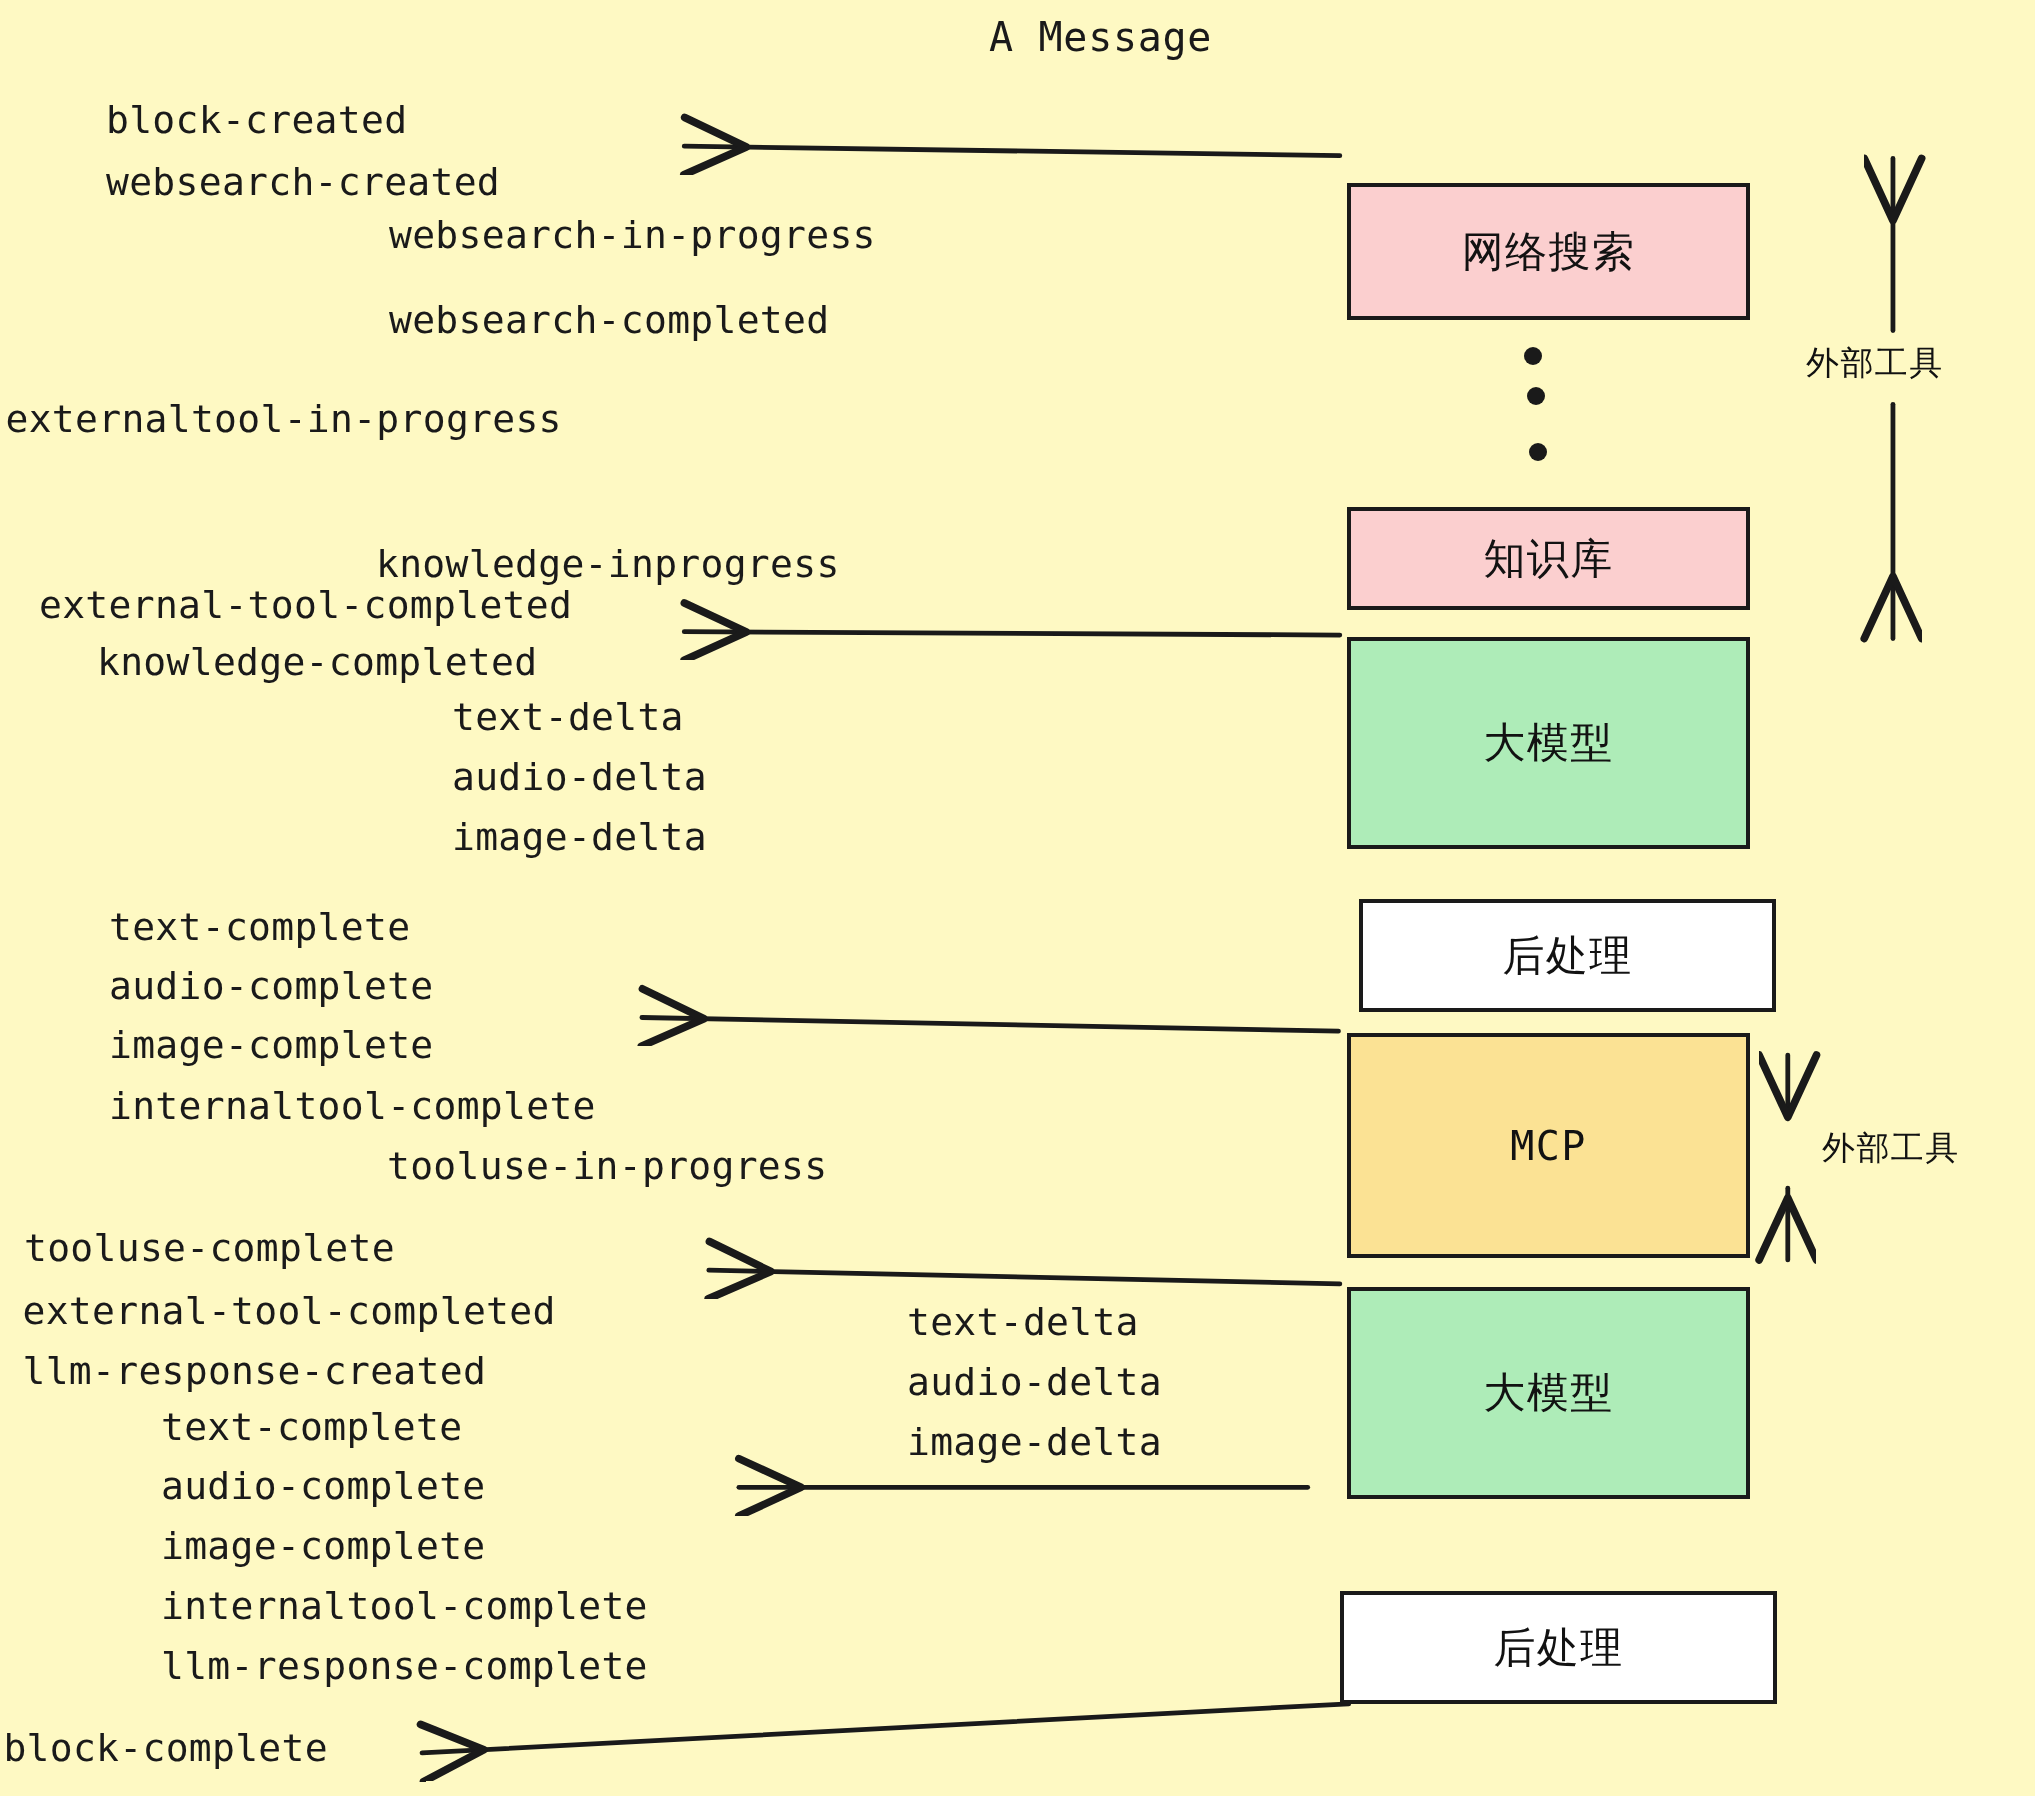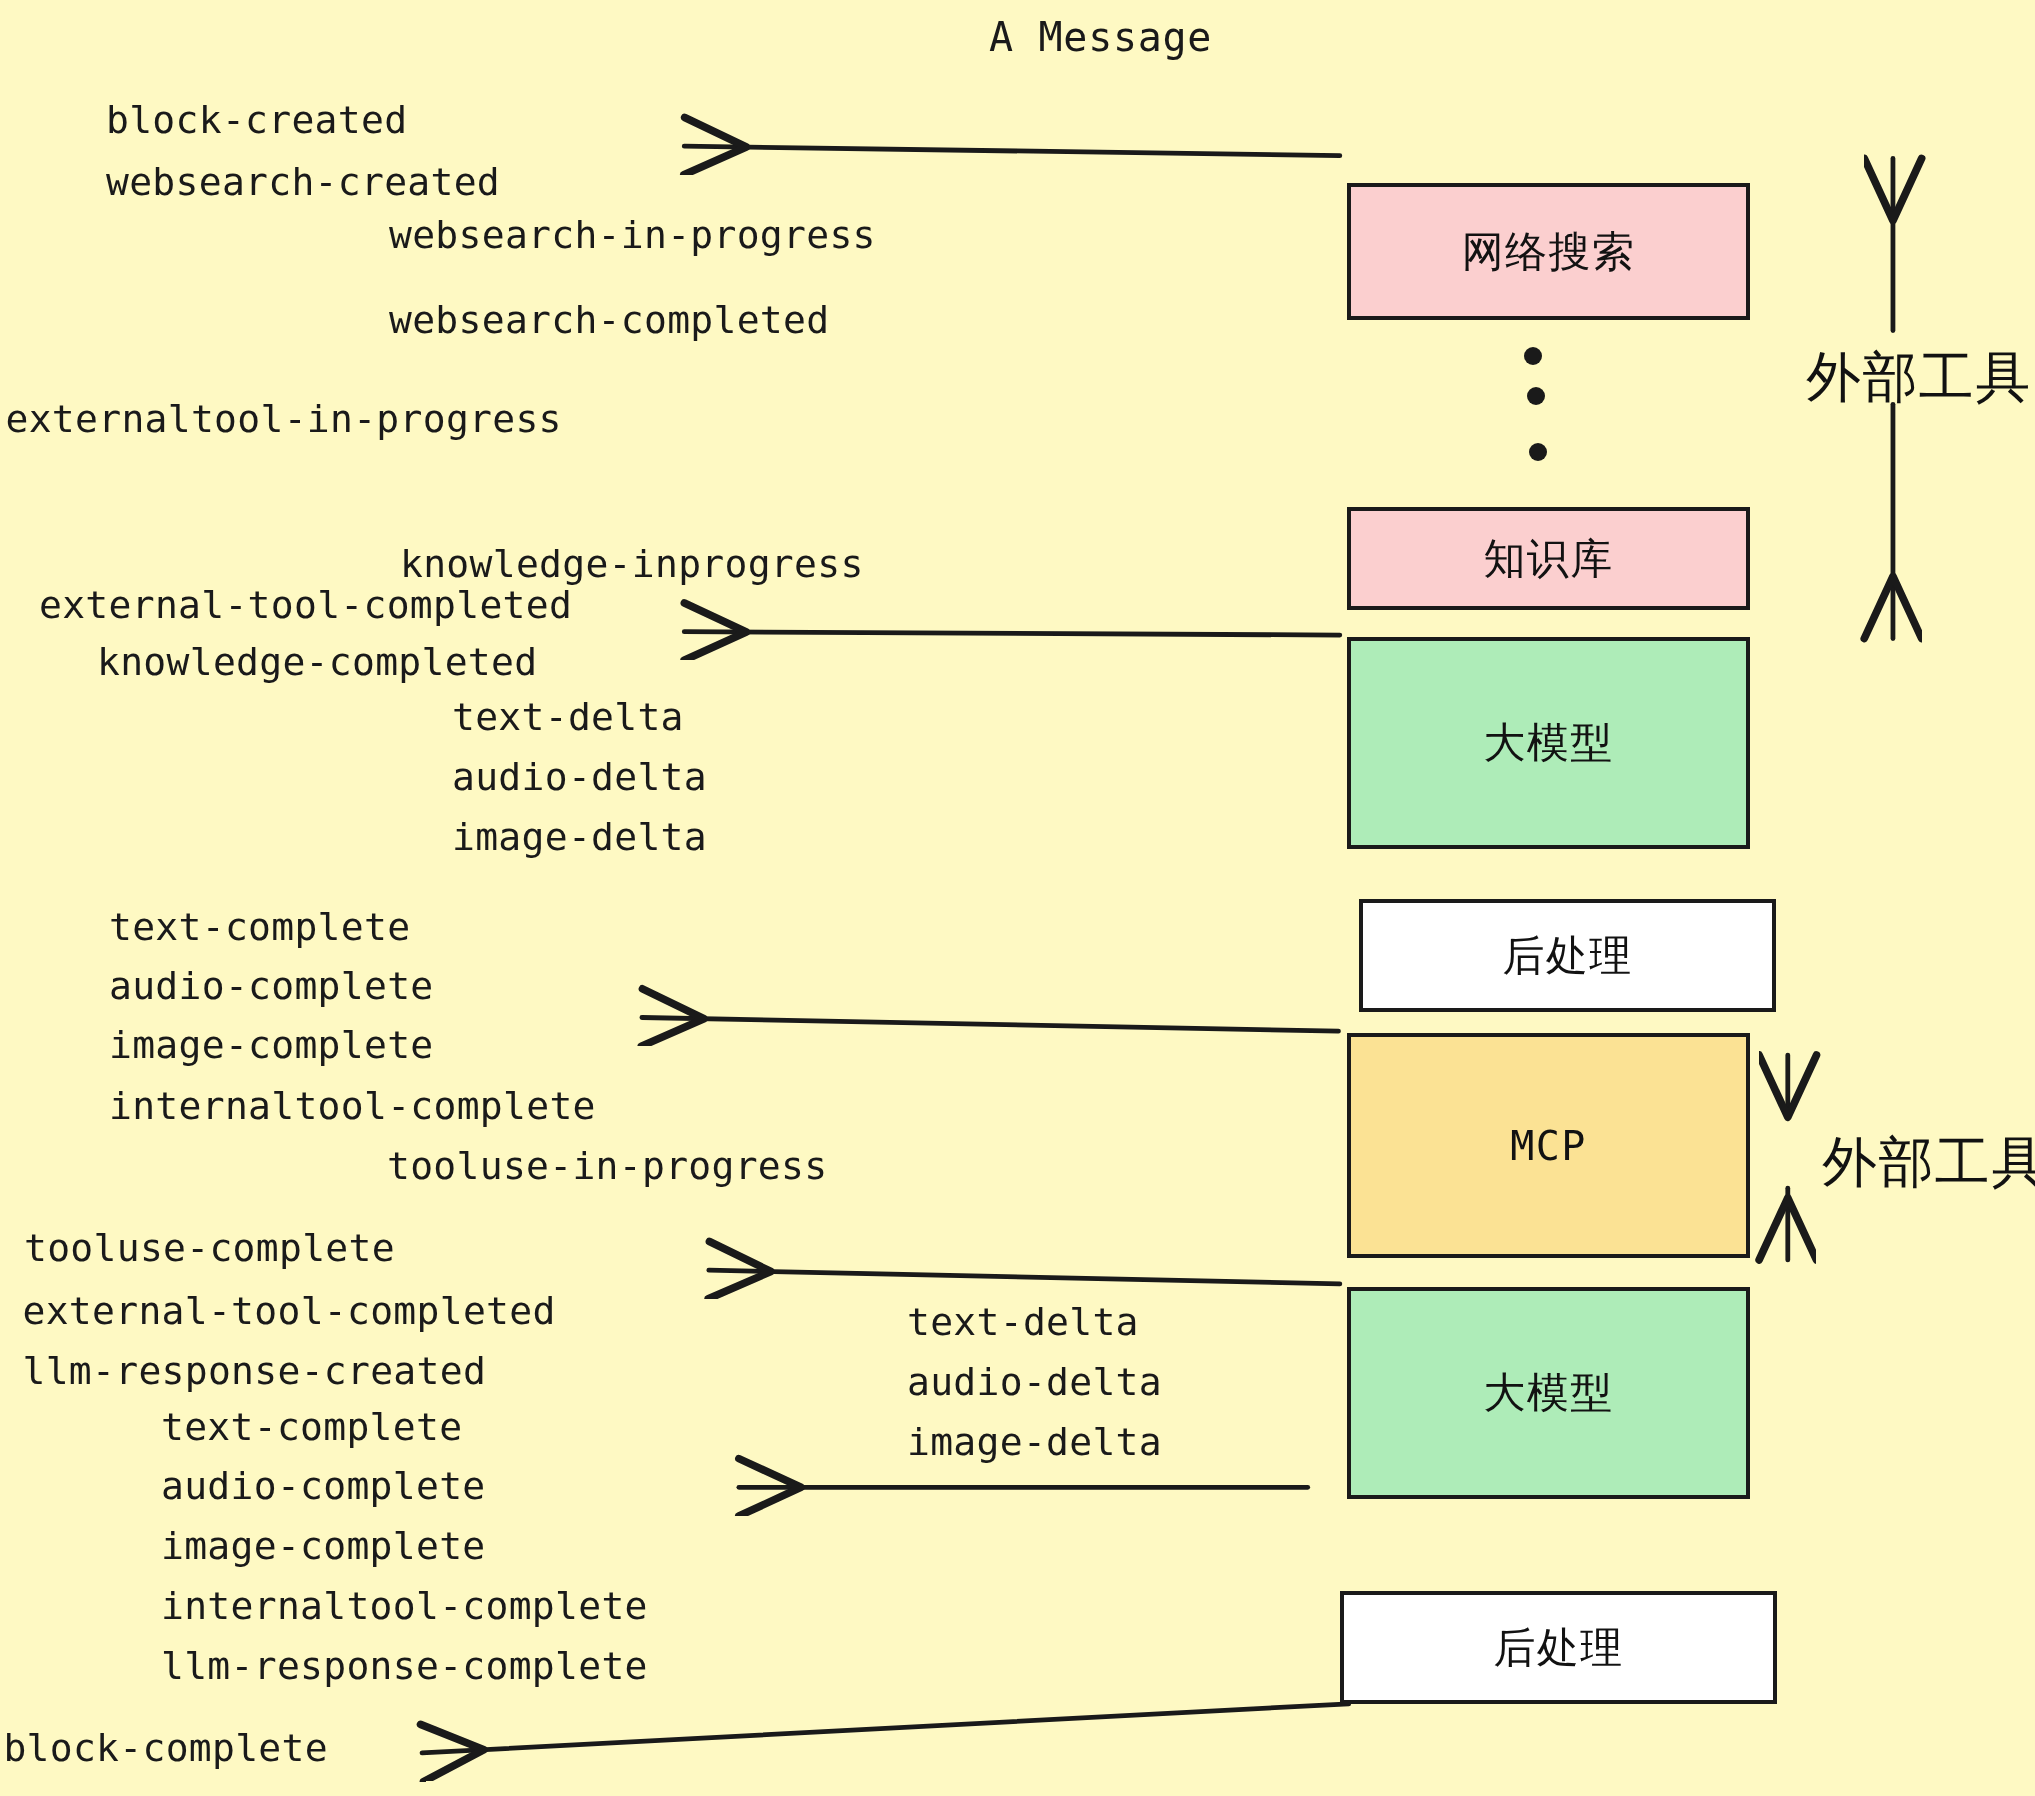--- a/index.html
+++ b/index.html
@@ -51,21 +51,21 @@
   .dot {
     position: absolute;
     width: 18px;
     height: 18px;
     border-radius: 50%;
     background: #1a1a1a;
   }
   .grouplabel {
     position: absolute;
     font-family: Liberation Mono, monospace;
-    font-size: 55px;
+    font-size: 33px;
     color: #121212;
     white-space: nowrap;
     letter-spacing: 1.4px;
   }
   svg.overlay {
     position: absolute;
     left: 0;
     top: 0;
     width: 2035px;
     height: 1796px;
@@ -126,21 +126,21 @@
       <div class="box" style="left: 1340px; top: 1591px; width: 437px; height: 113px; background: rgb(255, 255, 255);">
         <span>后处理</span>
       </div>
     </div>
   <div id="events-layer">
       <div class="evt" style="left: 106px; top: 101px;">block-created</div>
       <div class="evt" style="left: 106px; top: 163px;">websearch-created</div>
       <div class="evt" style="left: 389px; top: 216px;">websearch-in-progress</div>
       <div class="evt" style="left: 389px; top: 301px;">websearch-completed</div>
       <div class="evt" style="left: 5.5px; top: 400px;">externaltool-in-progress</div>
-      <div class="evt" style="left: 400px; top: 545px;">knowledge-inprogress</div>
+      <div class="evt" style="left: 376px; top: 545px;">knowledge-inprogress</div>
       <div class="evt" style="left: 39px; top: 586px;">external-tool-completed</div>
       <div class="evt" style="left: 97px; top: 643px;">knowledge-completed</div>
       <div class="evt" style="left: 452px; top: 698px;">text-delta</div>
       <div class="evt" style="left: 452px; top: 758px;">audio-delta</div>
       <div class="evt" style="left: 452px; top: 818px;">image-delta</div>
       <div class="evt" style="left: 109px; top: 908px;">text-complete</div>
       <div class="evt" style="left: 109px; top: 967px;">audio-complete</div>
       <div class="evt" style="left: 109px; top: 1026px;">image-complete</div>
       <div class="evt" style="left: 109px; top: 1087px;">internaltool-complete</div>
       <div class="evt" style="left: 387px; top: 1147px;">tooluse-in-progress</div>

